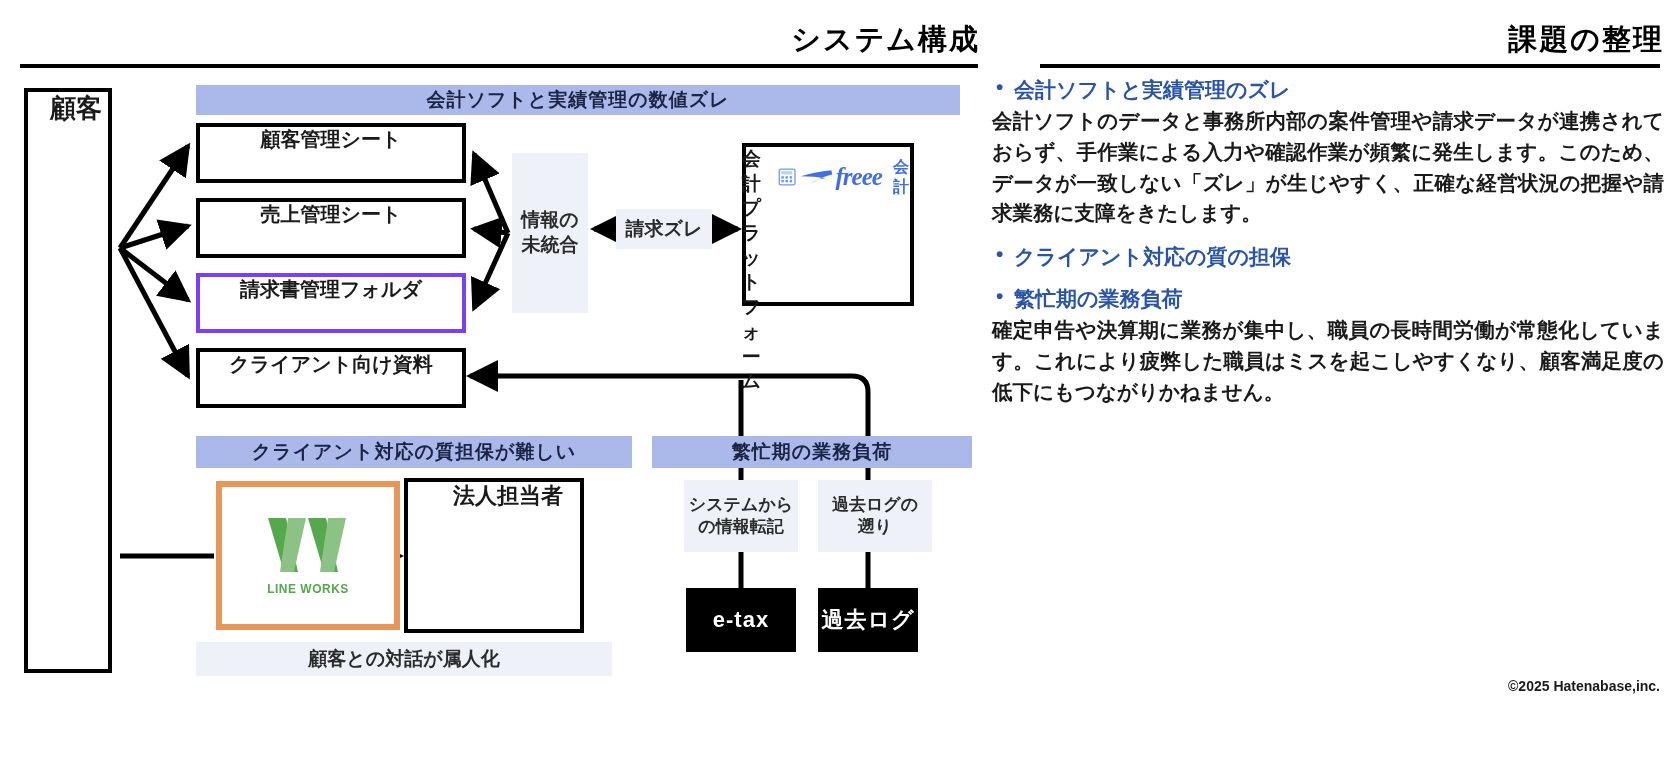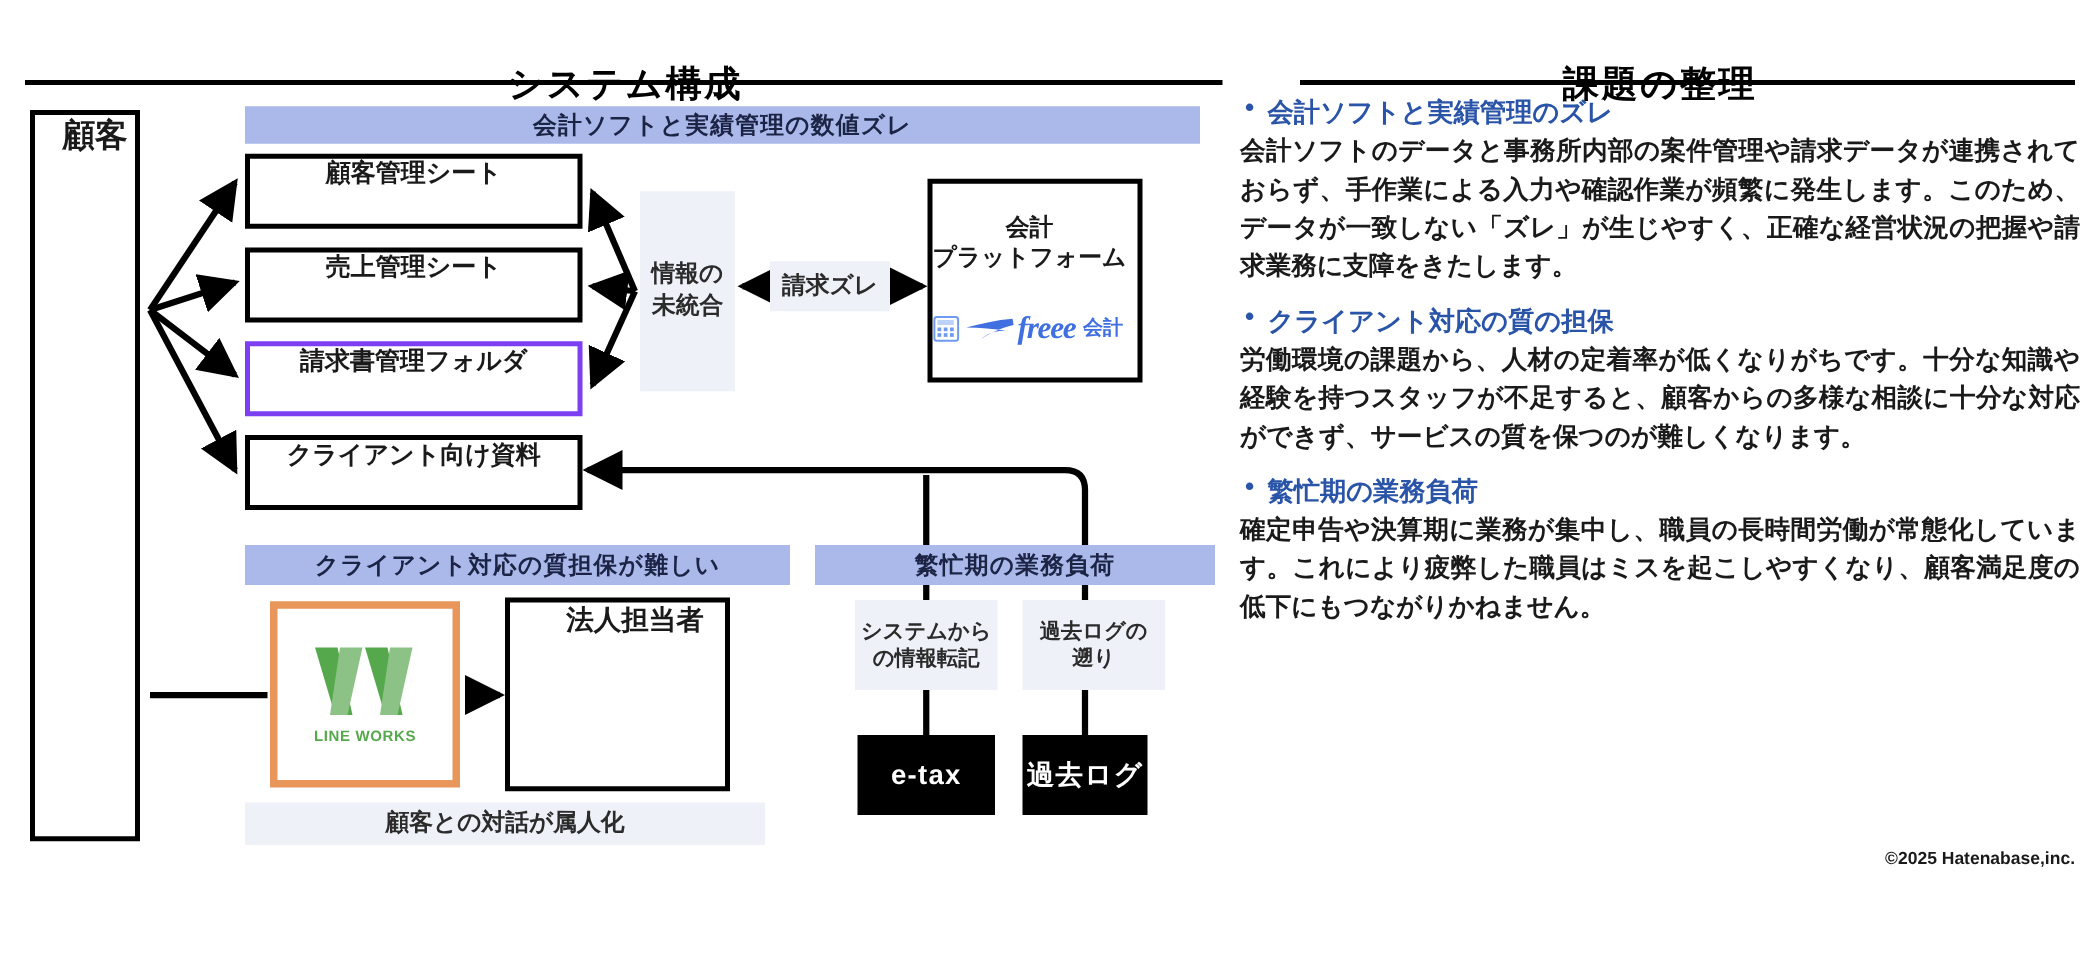--- a/index.html
+++ b/index.html
@@ -7,25 +7,24 @@
     width: 1672px; height: 762px;
     background: #ffffff;
     font-family: "Liberation Sans", "DejaVu Sans", sans-serif;
     overflow: hidden;
   }
   #root { position: relative; width: 1672px; height: 762px; }
 
   
   .panel-title {
     position: absolute;
-    text-align: center;
+    text-align: right;
     font-weight: bold;
     color: #000;
     letter-spacing: 2px;
-    margin-top: 28px;
   }
   #left-title  { left: 20px;  top: 20px; width: 960px; font-size: 29px; }
   #right-title { left: 992px; top: 20px; width: 672px; font-size: 29px; }
 
   .rule { position: absolute; background: #000; height: 4px; }
   #left-rule  { left: 20px;  top: 64px; width: 958px; }
   #right-rule { left: 1040px; top: 64px; width: 620px; }
 
   
   .box {
@@ -80,24 +79,24 @@
   #band-client     { left: 196px; top: 436px; width: 436px; height: 32px; }
   #band-busy       { left: 652px; top: 436px; width: 320px; height: 32px; }
 
   #gray-integration { left: 512px; top: 153px; width: 76px;  height: 160px; font-size: 19px; flex-direction: column; }
   #gray-billing     { left: 616px; top: 209px; width: 96px;  height: 40px;  font-size: 19px; }
   #gray-dialog      { left: 196px; top: 642px; width: 416px; height: 34px;  font-size: 19px; }
   #gray-transfer    { left: 684px; top: 480px; width: 114px; height: 72px;  font-size: 17px; flex-direction: column; }
   #gray-logs        { left: 818px; top: 480px; width: 114px; height: 72px;  font-size: 17px; flex-direction: column; }
 
   #platform-box { left: 742px; top: 143px; width: 172px; height: 163px;
-                  flex-direction: column; font-size: 19px; gap: 17px; }
+                  flex-direction: row; font-size: 19px; gap: 17px; }
   #platform-name { line-height: 1.3; }
 
-  #lineworks-box { left: 216px; top: 481px; width: 152px; height: 149px;
+  #lineworks-box { left: 216px; top: 481px; width: 184px; height: 149px;
                    border: 6px solid #e8965a; }
   #person-box    { left: 404px; top: 478px; width: 180px; height: 155px; font-size: 22px; padding-left: 28px; }
 
   #etax-box  { left: 686px; top: 588px; width: 110px; height: 64px; }
   #pastlog-box { left: 818px; top: 588px; width: 100px; height: 64px; }
 
   
   #freee-logo { display: flex; align-items: center; gap: 3px; margin-top: 10px; }
   #freee-word { font-family: "Liberation Serif", "DejaVu Serif", serif;
                 font-style: italic; font-weight: bold; font-size: 25px;
@@ -260,21 +259,20 @@
   <div class="black-box" id="etax-box">e-tax</div>
   <div class="black-box" id="pastlog-box">過去ログ</div>
 
   <div id="right-panel">
     <div class="issue">
       <div class="issue-head">会計ソフトと実績管理のズレ</div>
       <div class="issue-body">会計ソフトのデータと事務所内部の案件管理や請求データが連携されておらず、手作業による入力や確認作業が頻繁に発生します。このため、データが一致しない「ズレ」が生じやすく、正確な経営状況の把握や請求業務に支障をきたします。</div>
     </div>
     <div class="issue">
       <div class="issue-head">クライアント対応の質の担保</div>
-      <div class="issue-body"> 労働環境の課題から、人材の定着率が低くなりがちです。十分な知識や経験を持つスタッフが不足すると、顧客からの多様な相談に十分な対応ができず、サービスの質を保つのが難しくなります。</div>
     </div>
     <div class="issue">
       <div class="issue-head">繁忙期の業務負荷</div>
       <div class="issue-body">確定申告や決算期に業務が集中し、職員の長時間労働が常態化しています。これにより疲弊した職員はミスを起こしやすくなり、顧客満足度の低下にもつながりかねません。</div>
     </div>
   </div>
 
   <div id="copyright">©2025 Hatenabase,inc.</div>
 
 </div>

